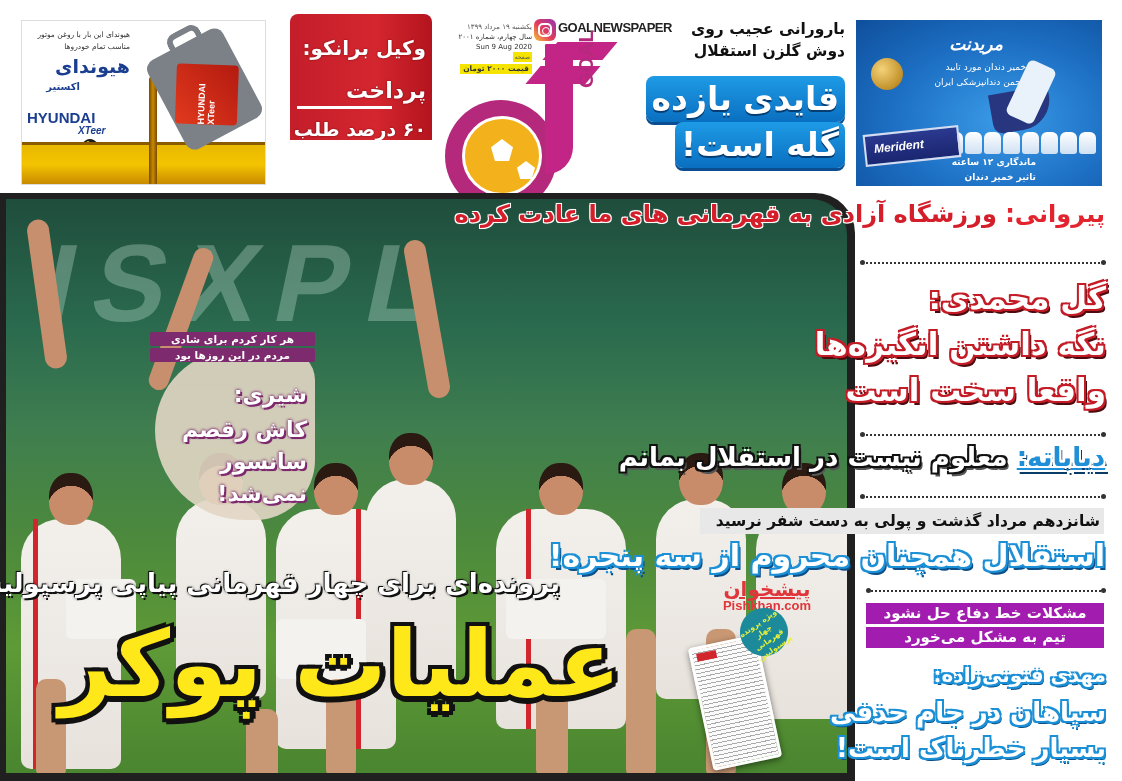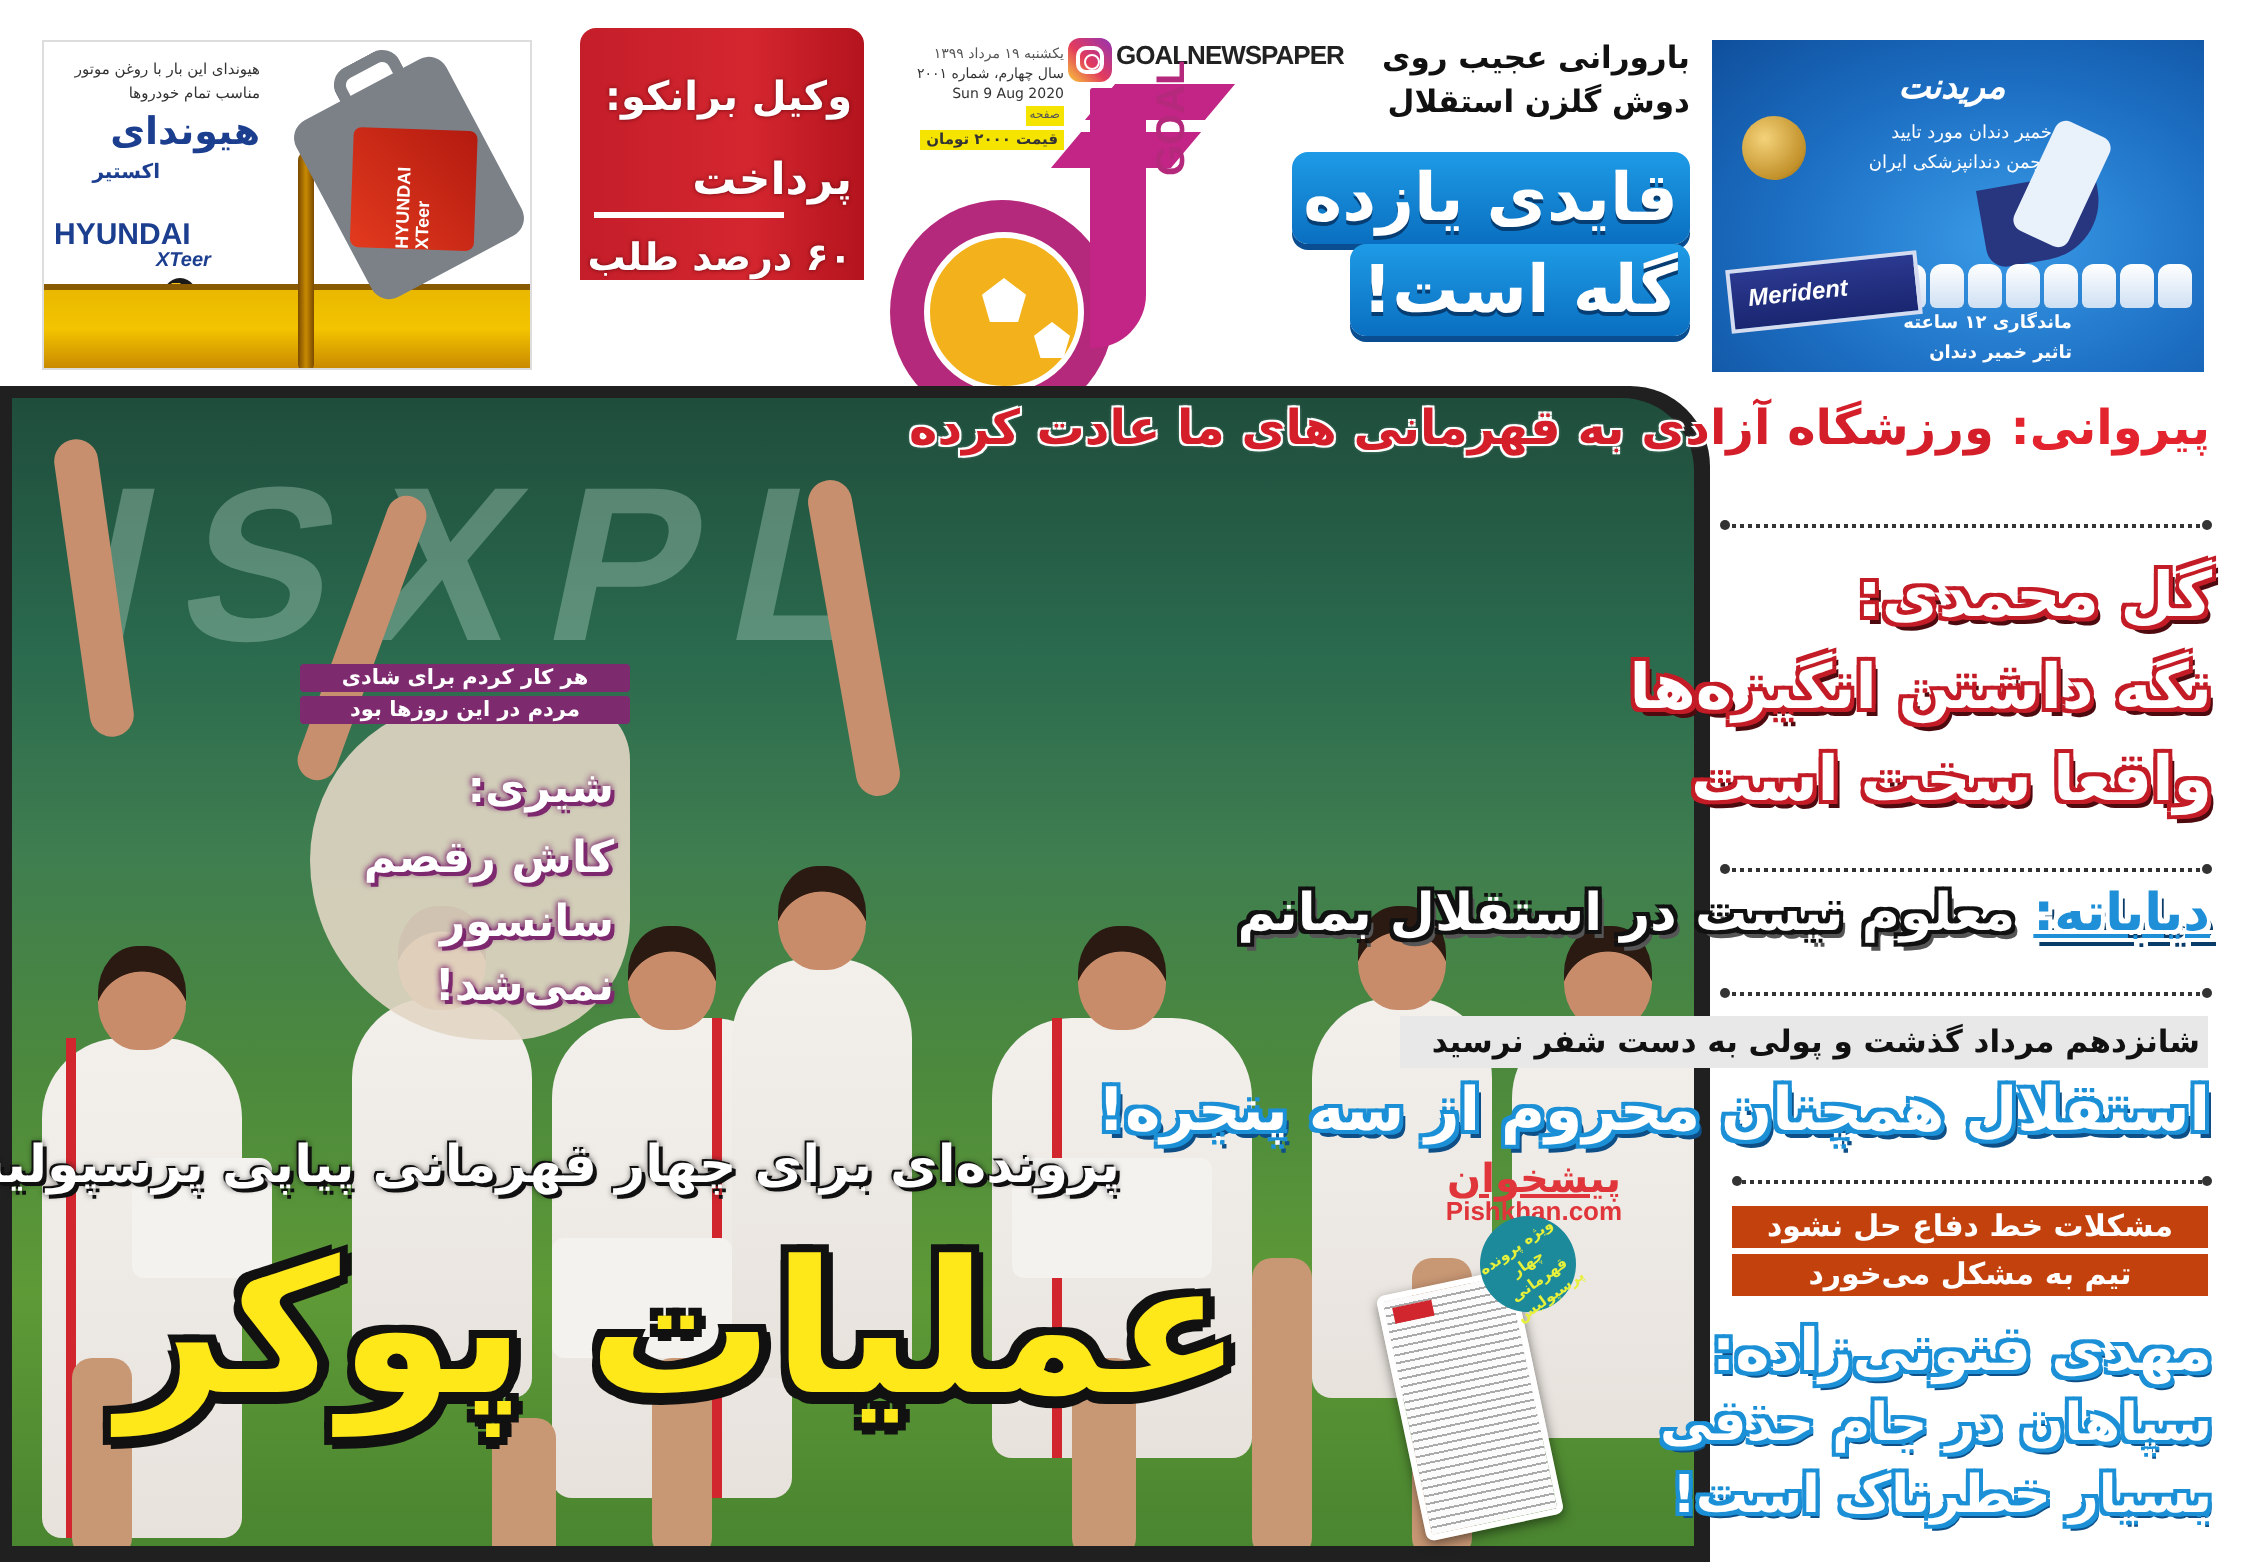--- a/index.html
+++ b/index.html
@@ -122,23 +122,23 @@
   .pishkhan .mark { font-size: 20px; line-height: 18px; font-family: "DejaVu Sans", sans-serif; text-decoration: underline; }
   .pishkhan .url { font-size: 13px; }
 
   
   .mini-paper { left: 700px; top: 640px; width: 70px; height: 125px; background: repeating-linear-gradient(180deg, #fbfbfb 0 3px, #aaa 3px 4px); border: 3px solid #fff; border-radius: 4px; transform: rotate(-12deg); box-shadow: 0 2px 6px rgba(0,0,0,0.5); }
   .mini-paper::before { content: ""; position: absolute; left: 4px; top: 4px; width: 20px; height: 8px; background: #d2262f; }
   .mini-badge { left: 740px; top: 608px; width: 48px; height: 48px; border-radius: 50%; background: #1c8a9a; color: #e7f03a; font-size: 7.5px; font-weight: bold; text-align: center; padding-top: 9px; line-height: 10px; transform: rotate(-35deg); }
 
   
   .def-lines { left: 866px; top: 603px; width: 238px; }
-  .def-lines div { background: #c2410c; color: #fff; font-size: 15px; font-weight: bold; text-align: center; height: 21px; line-height: 21px; margin-bottom: 3px; white-space: nowrap; }
+  .def-lines div { background: #a21caf; color: #fff; font-size: 15px; font-weight: bold; text-align: center; height: 21px; line-height: 21px; margin-bottom: 3px; white-space: nowrap; }
   .fanouni { left: 858px; top: 656px; width: 248px; text-align: right; font-weight: bold; color: #fff; white-space: nowrap; }
-  .fanouni .name { font-size: 29px; line-height: 38px; text-shadow: 2px 2px 0 #1b90d7, -2px -2px 0 #1b90d7, 2px -2px 0 #1b90d7, -2px 2px 0 #1b90d7, 2px 3px 0 #0d4f86; }
+  .fanouni .name { font-size: 20px; line-height: 38px; text-shadow: 2px 2px 0 #1b90d7, -2px -2px 0 #1b90d7, 2px -2px 0 #1b90d7, -2px 2px 0 #1b90d7, 2px 3px 0 #0d4f86; }
   .fanouni .body { font-size: 26px; line-height: 36px; text-shadow: 2px 2px 0 #1b90d7, -2px -2px 0 #1b90d7, 2px -2px 0 #1b90d7, -2px 2px 0 #1b90d7, 2px 3px 0 #0d4f86; }
 </style>
 </head>
 <body>
 
 <div class="abs ad-hyundai">
   <div class="txt1">
     <div>هیوندای این بار با روغن موتور</div>
     <div>مناسب تمام خودروها</div>
   </div>

